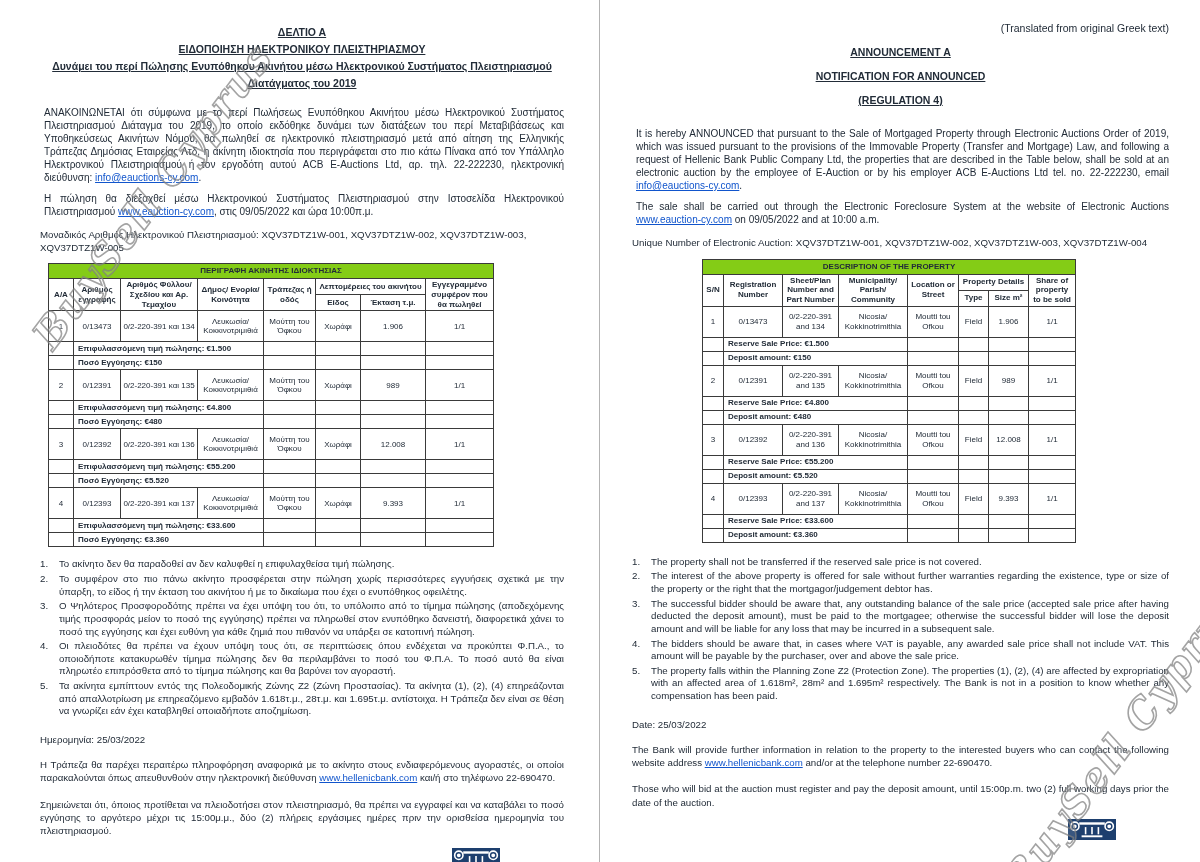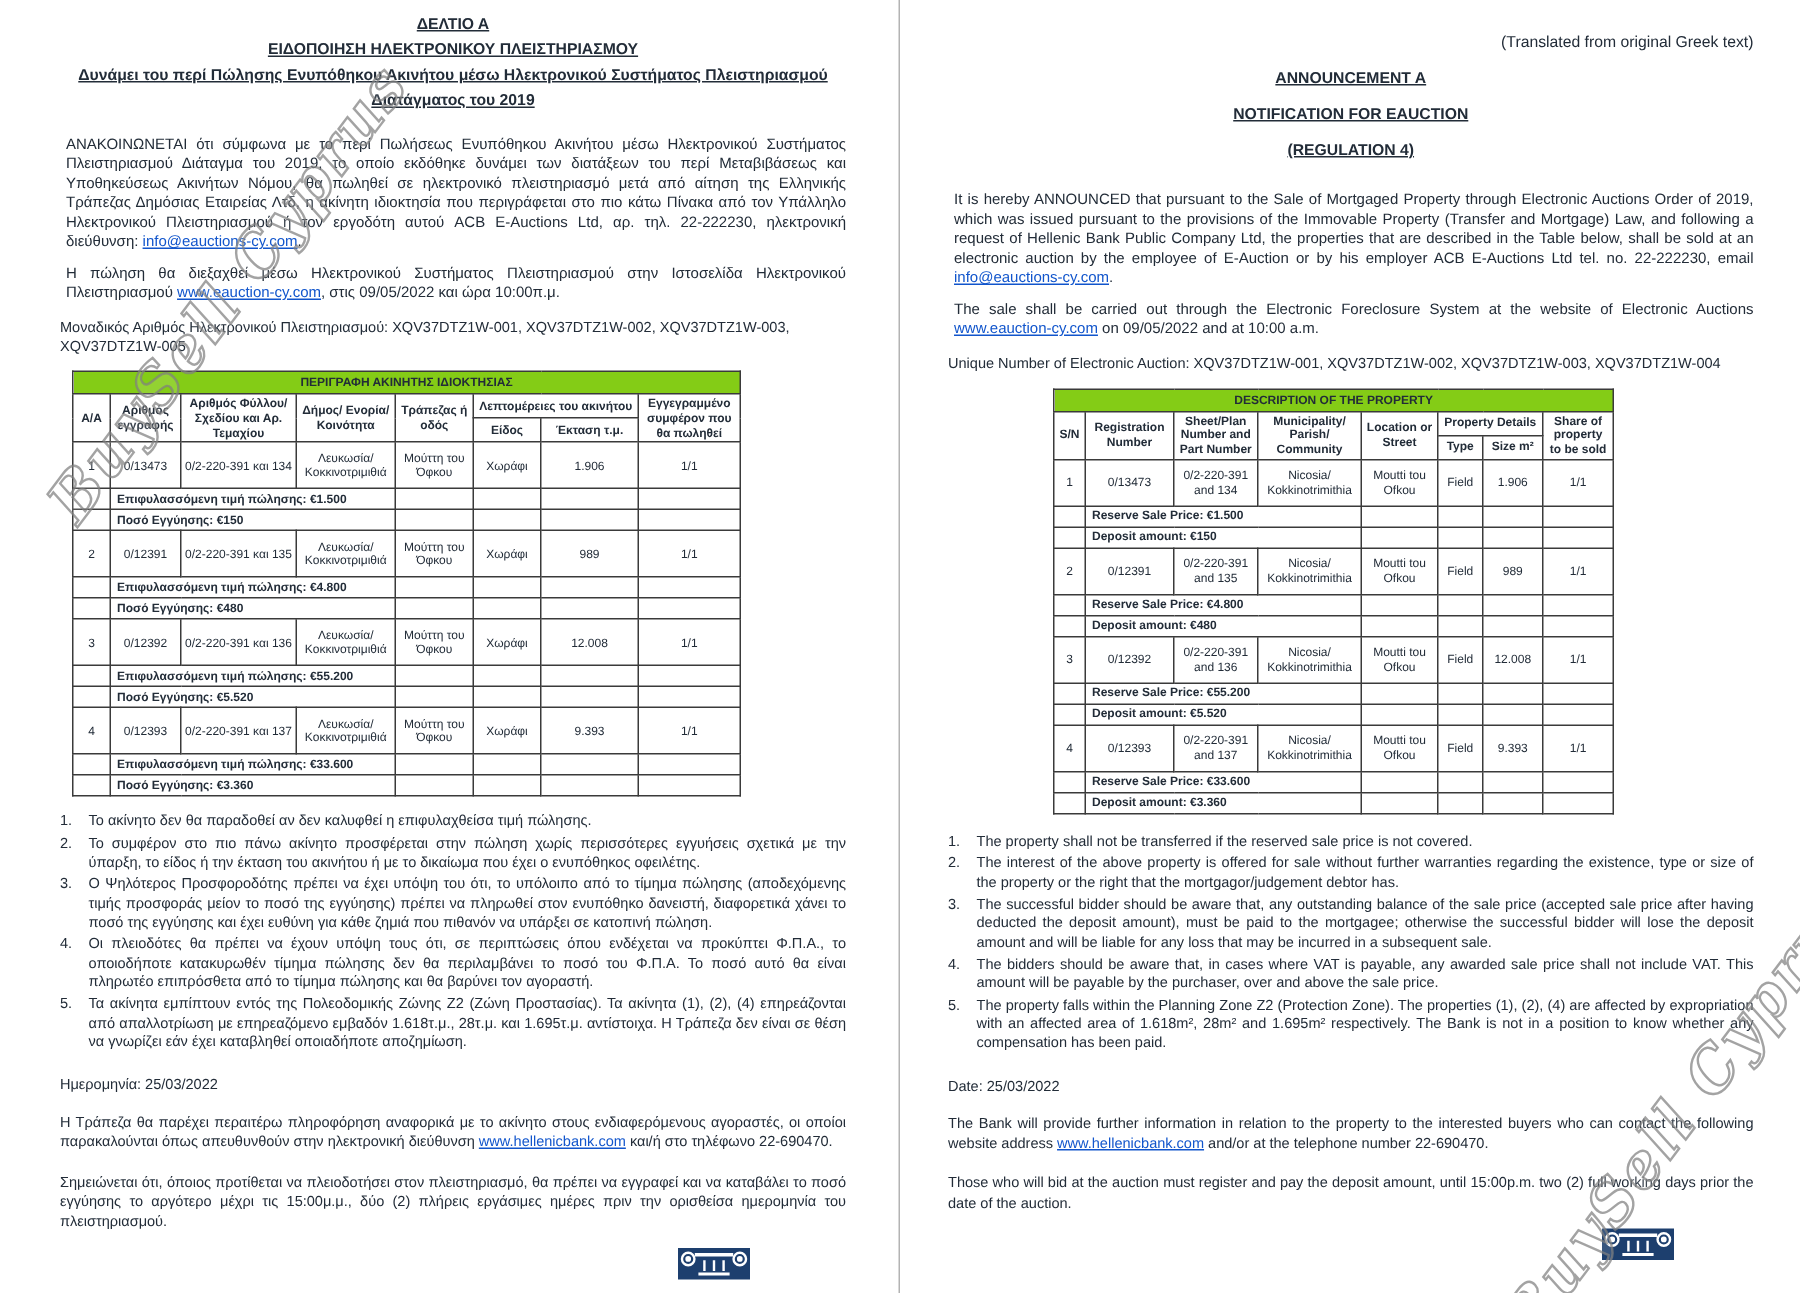--- a/index.html
+++ b/index.html
@@ -1,20 +1,20 @@
 <!DOCTYPE html>
 <html><head>
 <meta charset="utf-8">
 <style>
   html,body{margin:0;padding:0;background:#ffffff;}
   body{width:1200px;height:862px;position:relative;overflow:hidden;
        font-family:"Liberation Sans",sans-serif;color:#222c38;}
   .doc{display:flex;width:1200px;height:862px;}
   .page{box-sizing:border-box;height:862px;position:relative;background:#fff;}
-  .page-left{width:600px;border-right:1px solid #b3b3b3;padding:8px 35px 0 40px;}
+  .page-left{width:600px;border-right:1px solid #b3b3b3;padding:24px 35px 0 40px;}
   .page-right{width:599px;padding:20px 30px 0 32px;}
 
   .hline{text-align:center;font-weight:bold;text-decoration:underline;
          font-size:10.5px;line-height:1.62;}
   .hline.plain{font-weight:normal;text-decoration:none;text-align:right;}
   .hgap{height:7px;}
 
   .para{font-size:10px;line-height:1.3;text-align:justify;margin:0 0 8px 4px;}
   .para.first{margin-top:14px;}
   .unique{font-size:9.7px;line-height:1.3;margin:11px 0 9px 0;}
@@ -253,21 +253,21 @@
           </svg></span>
       
     </div>
   </div>
 
   <div class="page page-right">
     <div class="hline plain">(Translated from original Greek text)</div>
     <div class="hgap"></div>
     <div class="hline">ANNOUNCEMENT A</div>
     <div class="hgap"></div>
-    <div class="hline">NOTIFICATION FOR EAUCTION</div>
+    <div class="hline">NOTIFICATION FOR ANNOUNCED</div>
     <div class="hgap"></div>
     <div class="hline">(REGULATION 4)</div>
 
     <p class="para first" style="margin-top:18px"><span>It is hereby ANNOUNCED that pursuant to the Sale of Mortgaged Property through Electronic Auctions Order of 2019, which was issued pursuant to the provisions of the Immovable Property (Transfer and Mortgage) Law, and following a request of Hellenic Bank Public Company Ltd, the properties that are described in the Table below, shall be sold at an electronic auction  by the employee of E-Auction or by his employer ACB E-Auctions Ltd tel. no. 22-222230, email </span><span class="link">info@eauctions-cy.com</span><span>.</span></p>
 
     <p class="para"><span>The sale shall be carried out through the Electronic Foreclosure System at the website of Electronic Auctions </span><span class="link">www.eauction-cy.com</span><span> on 09/05/2022 and at 10:00 a.m.</span></p>
 
     <div class="unique">Unique Number of Electronic Auction:  XQV37DTZ1W-001, XQV37DTZ1W-002, XQV37DTZ1W-003, XQV37DTZ1W-004</div>
 
     <table class="ptable tbl-e">

